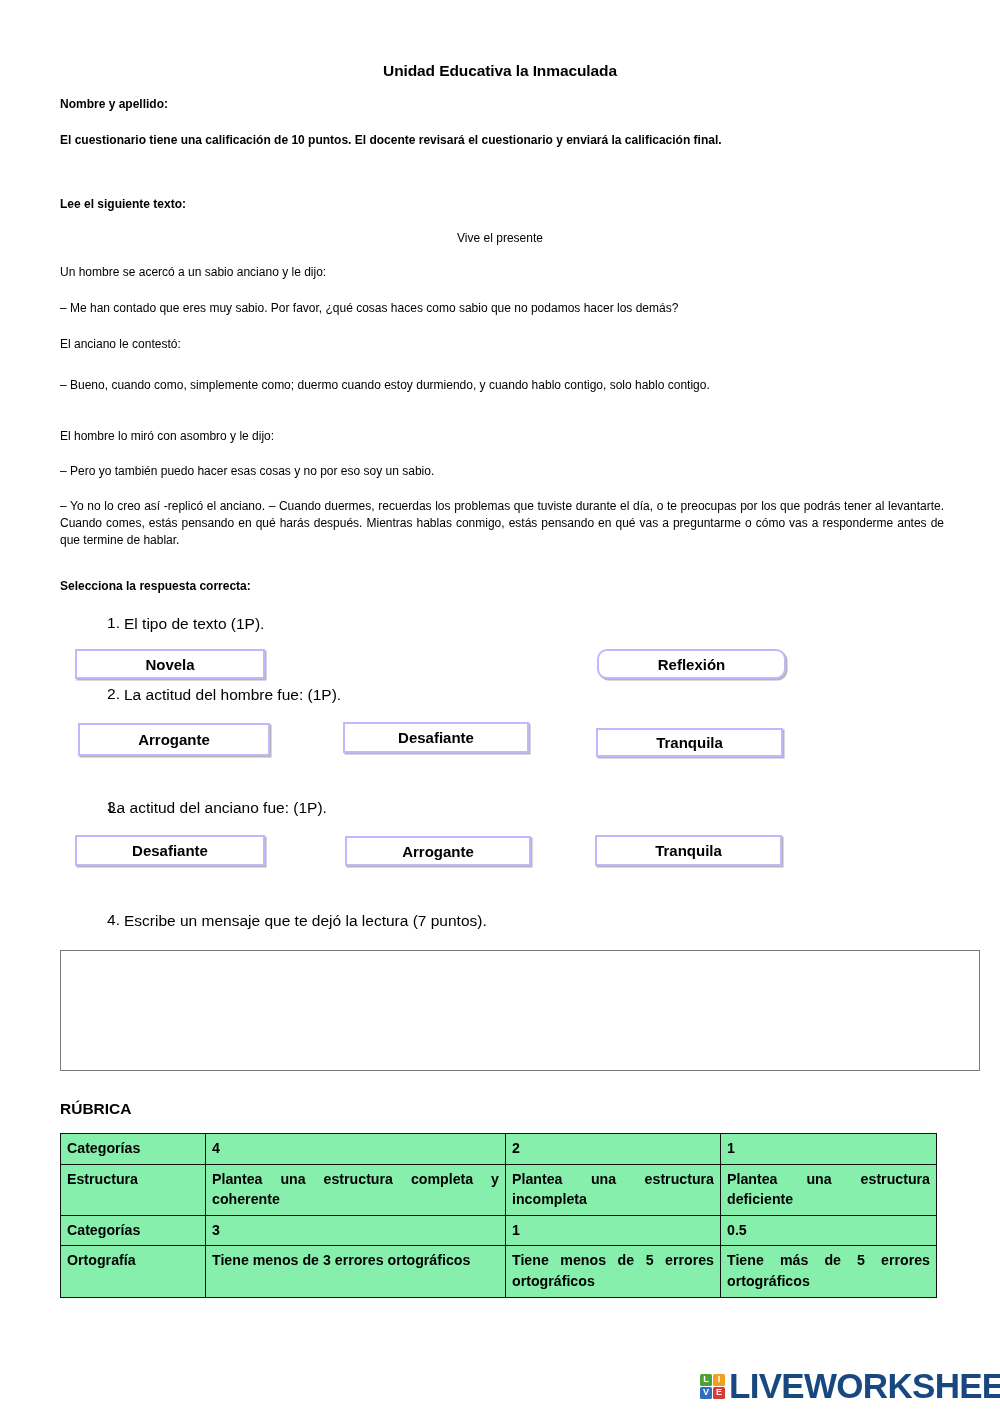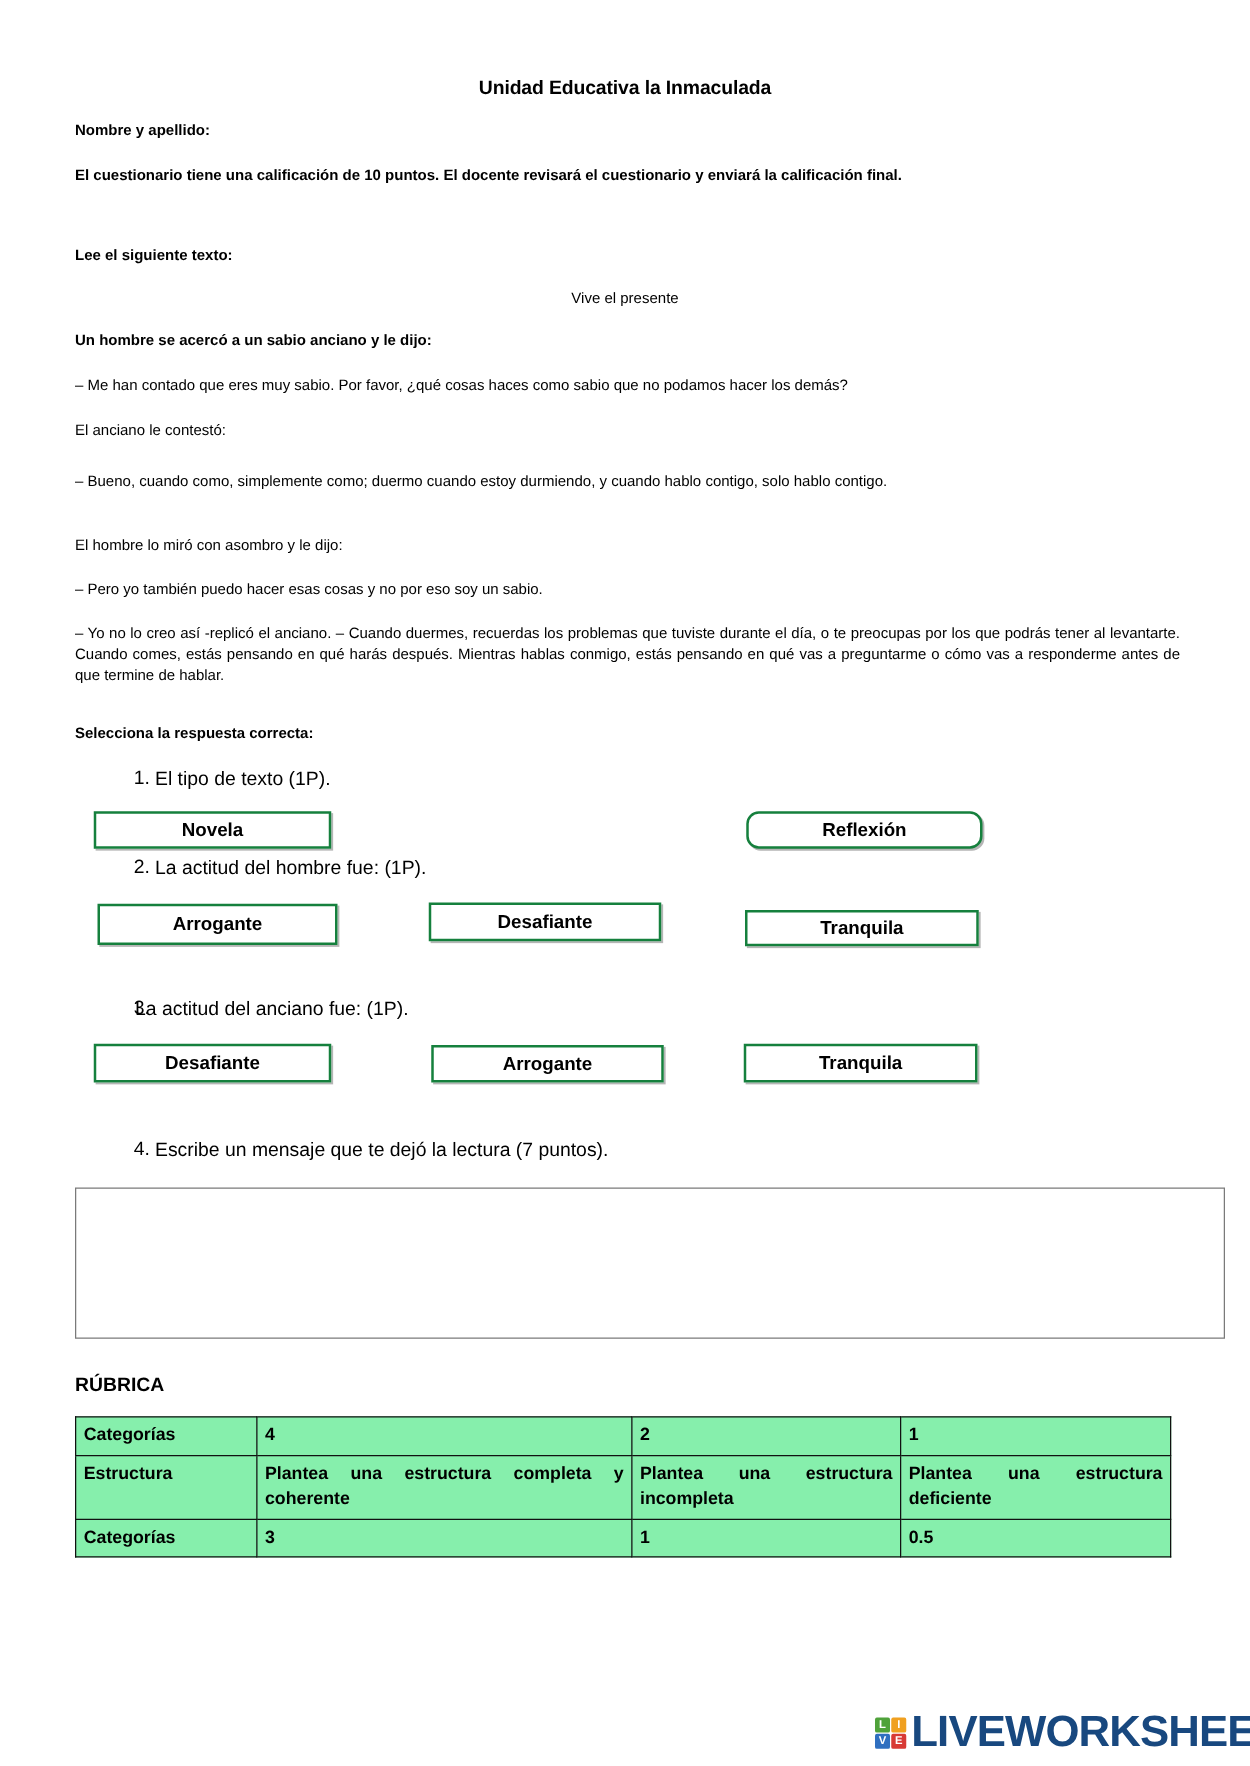--- a/index.html
+++ b/index.html
@@ -51,21 +51,21 @@
     position: absolute;
     width: 34px;
     text-align: right;
     font-size: 15.5px;
   }
 
   
   .choice {
     position: absolute;
     box-sizing: border-box;
-    border: 2px solid #15803d;
+    border: 2px solid #c4b5fd;
     background: #ffffff;
     font-size: 15px;
     font-weight: bold;
     display: flex;
     align-items: center;
     justify-content: center;
     box-shadow: 1.5px 1.5px 0 rgba(120,120,120,0.55);
   }
 
   
@@ -139,21 +139,21 @@
   <div class="doc-title">Unidad Educativa la Inmaculada</div>
 
   <div class="blk bold" style="top:96px;">Nombre y apellido:</div>
 
   <div class="blk bold just" style="top:132px; width:884px;">El cuestionario  tiene una calificación de 10 puntos. El docente revisará el cuestionario y enviará la calificación final.</div>
 
   <div class="blk bold" style="top:196px;">Lee el siguiente texto:</div>
 
   <div class="blk center" style="top:230px; width:880px;">Vive el presente</div>
 
-  <div class="blk" style="top:264px;font-weight:bold;">Un hombre se acercó a un sabio anciano y le dijo:</div>
+  <div class="blk" style="top:264px;">Un hombre se acercó a un sabio anciano y le dijo:</div>
   <div class="blk just" style="top:300px; width:884px;">– Me han contado que eres muy sabio. Por favor, ¿qué cosas haces como sabio que no podamos hacer los demás?</div>
   <div class="blk" style="top:336px;">El anciano le contestó:</div>
   <div class="blk just" style="top:377px; width:884px;">– Bueno, cuando como, simplemente como; duermo cuando estoy durmiendo, y cuando hablo contigo, solo hablo contigo.</div>
   <div class="blk" style="top:428px;">El hombre lo miró con asombro y le dijo:</div>
   <div class="blk" style="top:463px;">– Pero yo también puedo hacer esas cosas y no por eso soy un sabio.</div>
   <div class="blk just" style="top:498px; width:884px;">– Yo no lo creo así -replicó el anciano. – Cuando duermes, recuerdas los problemas que tuviste durante el día, o te preocupas por los que podrás tener al levantarte. Cuando comes, estás pensando en qué harás después. Mientras hablas conmigo, estás pensando en qué vas a preguntarme o cómo vas a responderme antes de que termine de hablar.</div>
 
   <div class="blk bold" style="top:578px;">Selecciona la respuesta correcta:</div>
 
   <div class="qnum" style="left:86px; top:614px;">1.</div>
@@ -220,20 +220,26 @@
         <td class="justify-cell">Plantea una estructura completa y coherente</td>
         <td class="justify-cell">Plantea una estructura incompleta</td>
         <td class="justify-cell">Plantea una estructura deficiente</td>
       </tr>
       <tr>
         <td class="cat">Categorías</td>
         <td>3</td>
         <td>1</td>
         <td>0.5</td>
       </tr>
+      <tr>
+        <td class="cat">Ortografía</td>
+        <td class="justify-cell">Tiene menos de 3 errores ortográficos</td>
+        <td class="justify-cell">Tiene menos de 5 errores ortográficos</td>
+        <td class="justify-cell">Tiene más de 5 errores ortográficos</td>
+      </tr>
     </tbody>
   </table>
 
   <div class="logo" style="left:700px; top:1366px;">
     <div class="logo-tiles">
       <div class="tile" style="background: rgb(79, 162, 58);">
         <span>L</span>
       </div>
       <div class="tile" style="background: rgb(240, 160, 32);">
         <span>I</span>

